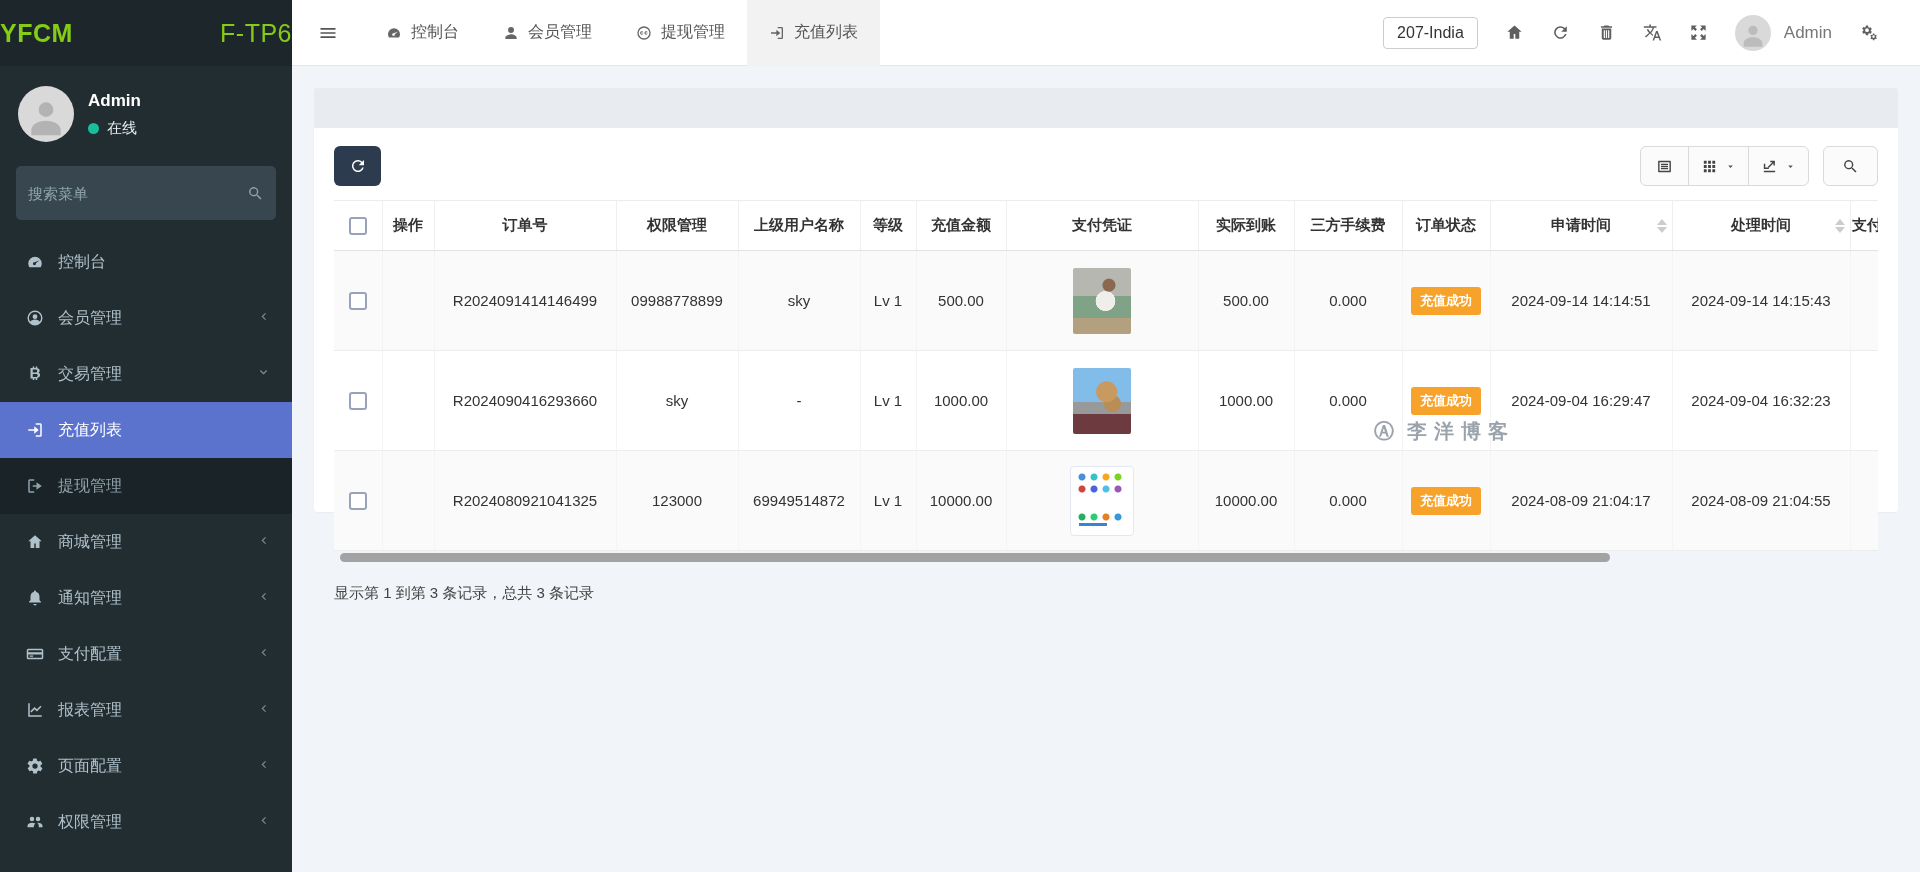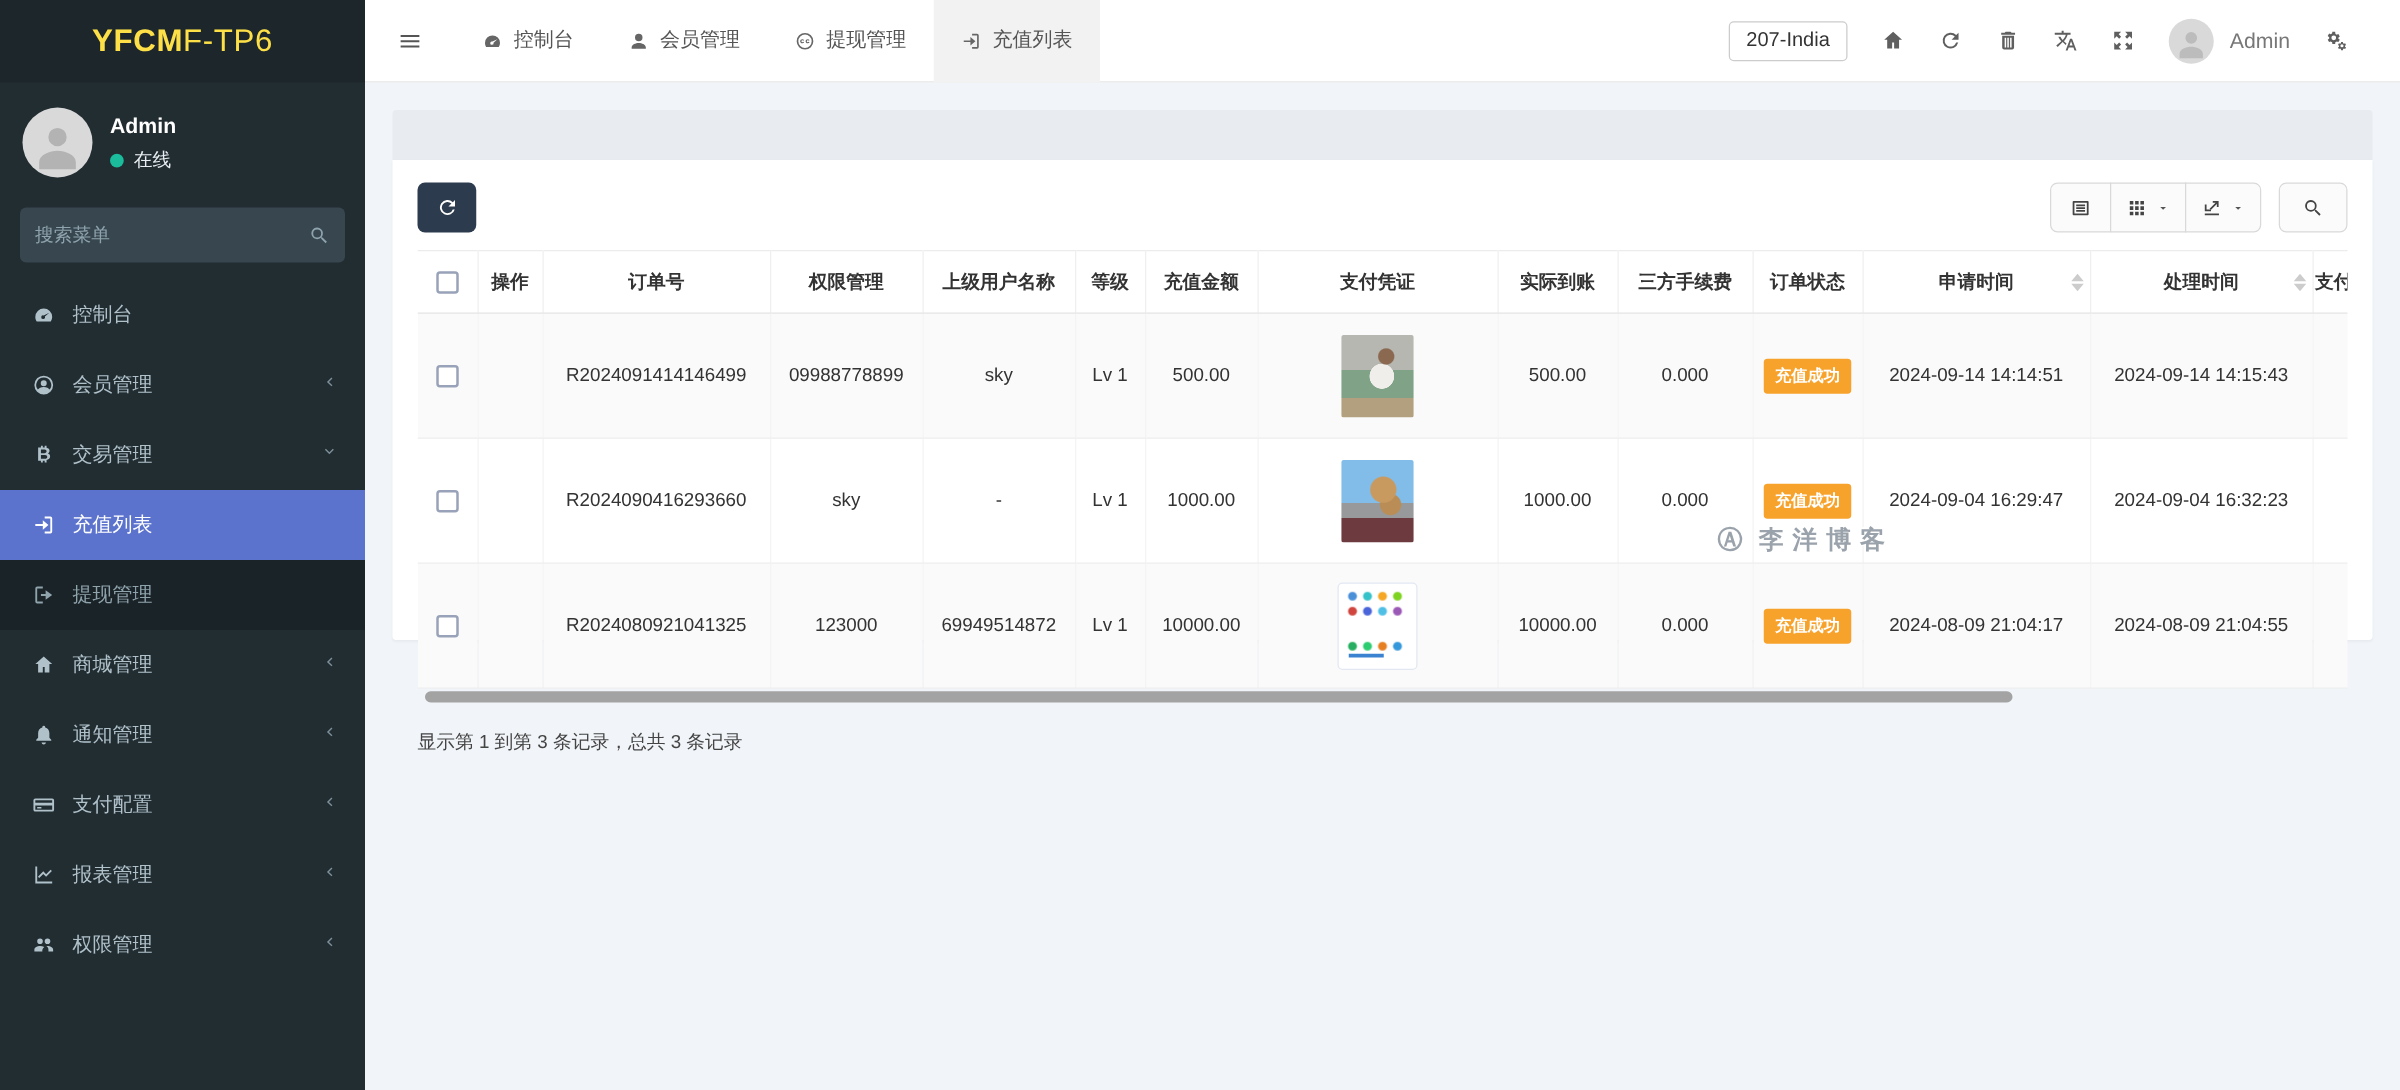--- a/index.html
+++ b/index.html
@@ -2,30 +2,30 @@
 <html><head>
 <meta charset="utf-8">
 <style>
   *{margin:0;padding:0;box-sizing:border-box}
   html,body{width:1920px;height:872px;overflow:hidden}
   body{font-family:"Liberation Sans","DejaVu Sans",sans-serif;background:#f1f4f8;position:relative;color:#333}
   .ic{width:17px;height:17px;fill:currentColor;flex:none}
 
   
   .sidebar{position:absolute;left:0;top:0;width:292px;height:872px;background:#222d32;z-index:5}
-  .logo{height:66px;background:#1c262b;display:flex;align-items:center;justify-content:center;color:#fde047;font-size:25px;letter-spacing:.5px}
+  .logo{height:66px;background:#1c262b;display:flex;align-items:center;justify-content:space-between;color:#84cc16;font-size:25px;letter-spacing:.5px}
   .logo b{font-weight:bold}
   .logo span{font-weight:normal}
   .user-panel{display:flex;align-items:center;gap:14px;padding:20px 18px 18px 18px}
   .avatar-lg{width:56px;height:56px;border-radius:50%;background:#d9d9d9;color:#b3b3b3;display:flex;align-items:center;justify-content:center;overflow:hidden}
   .avatar-lg svg{width:44px;height:44px;fill:currentColor;margin-top:6px}
   .user-meta .uname{color:#fff;font-size:17px;font-weight:bold;margin-bottom:8px}
   .ustatus{display:flex;align-items:center;gap:8px;color:#e8eef1;font-size:15px}
   .dot{width:11px;height:11px;border-radius:50%;background:#1abc9c}
-  .side-search{margin:6px 16px 14px 16px;height:44px;background:#38474f;border-radius:5px;display:flex;align-items:center;padding:0 12px}
+  .side-search{margin:6px 16px 14px 16px;height:54px;background:#38474f;border-radius:5px;display:flex;align-items:center;padding:0 12px}
   .side-search input{flex:1;background:transparent;border:none;outline:none;color:#cfd8dc;font-size:15px;font-family:inherit}
   .side-search input::placeholder{color:#8ea3ad}
   .side-search .ic{color:#8ea3ad}
   .menu{list-style:none}
   .menu li{height:56px;display:flex;align-items:center;gap:14px;padding:0 22px 0 26px;color:#b0c1ca;font-size:16px;cursor:pointer}
   .menu li .ic{width:18px;height:18px}
   .menu li .chev{margin-left:auto;color:#7d8f99}
   .menu li .chev .ic{width:13px;height:13px}
   .menu li.submenu{background:#1a2327;color:#8fa3ad}
   .menu li.active{background:#5b73cd;color:#fff}
@@ -285,20 +285,29 @@
         <span>支付配置</span>
         <span class="chev"><svg class="ic">
             <use href="#i-chev-left"></use>
           </svg></span>
       </li>
     <li>
         <svg class="ic">
           <use href="#i-chart"></use>
         </svg>
         <span>报表管理</span>
+        <span class="chev"><svg class="ic">
+            <use href="#i-chev-left"></use>
+          </svg></span>
+      </li>
+    <li>
+        <svg class="ic">
+          <use href="#i-gear"></use>
+        </svg>
+        <span>页面配置</span>
         <span class="chev"><svg class="ic">
             <use href="#i-chev-left"></use>
           </svg></span>
       </li>
     <li>
         <svg class="ic">
           <use href="#i-users"></use>
         </svg>
         <span>权限管理</span>
         <span class="chev"><svg class="ic">

